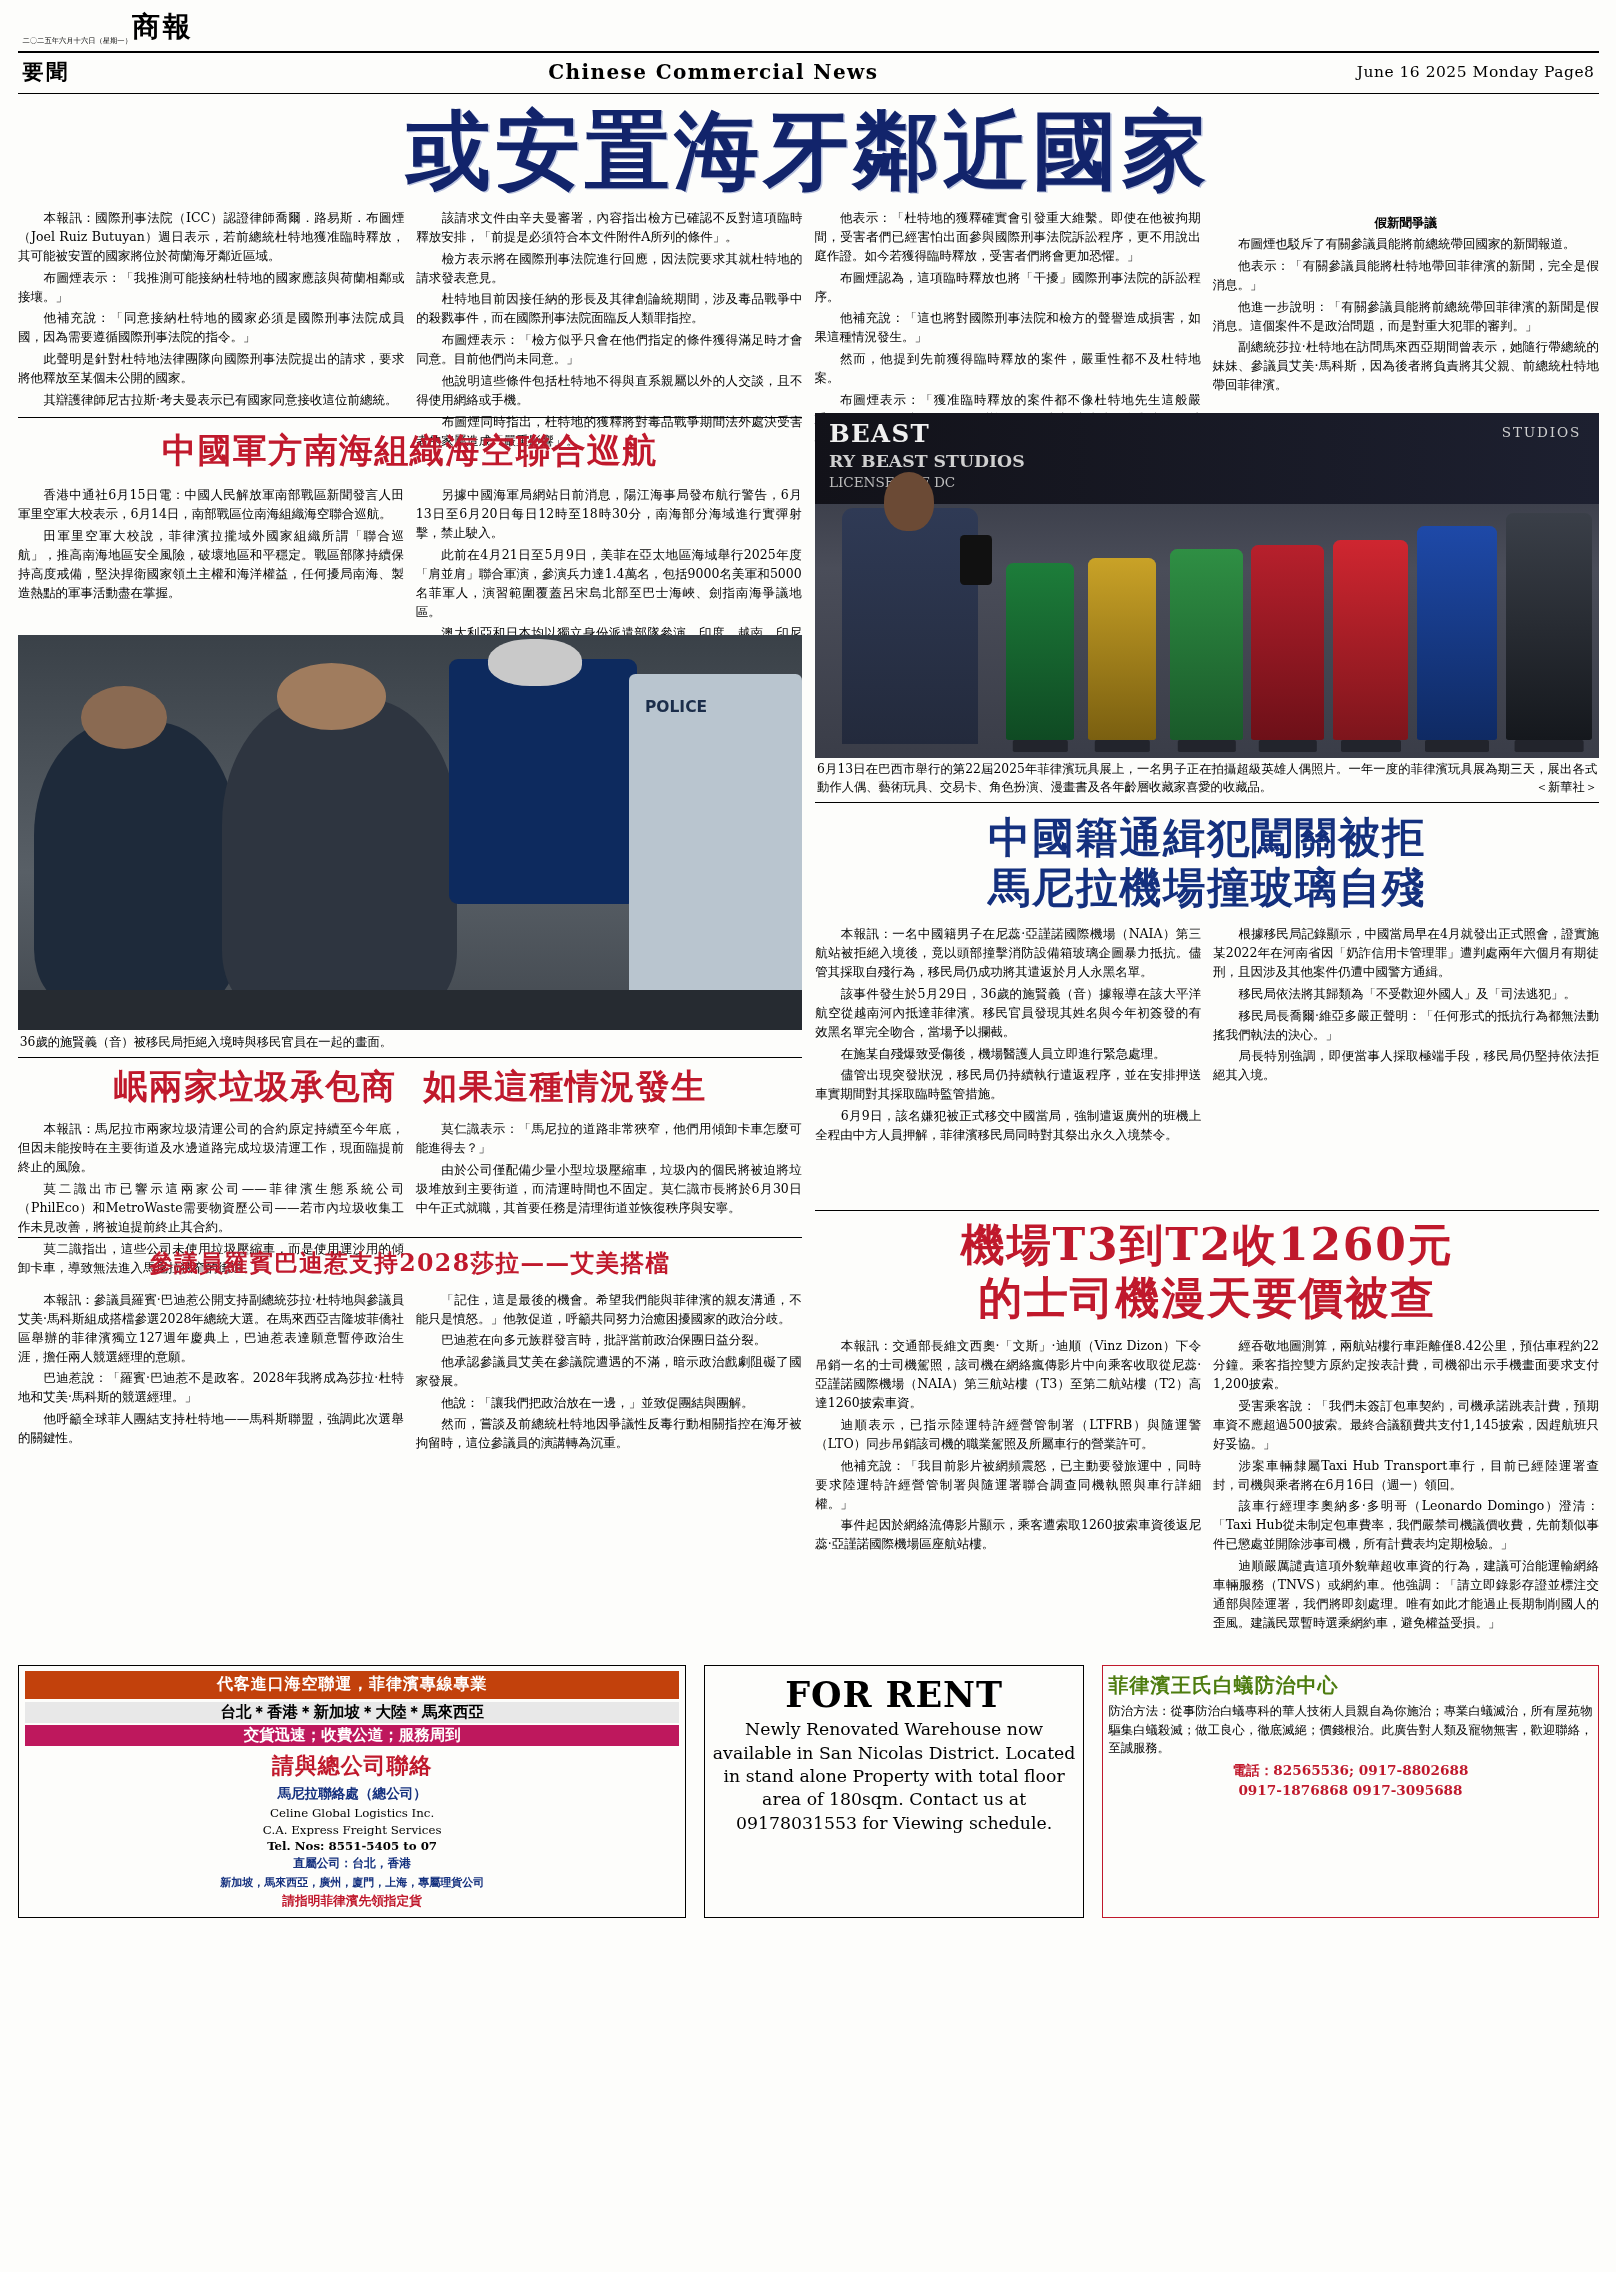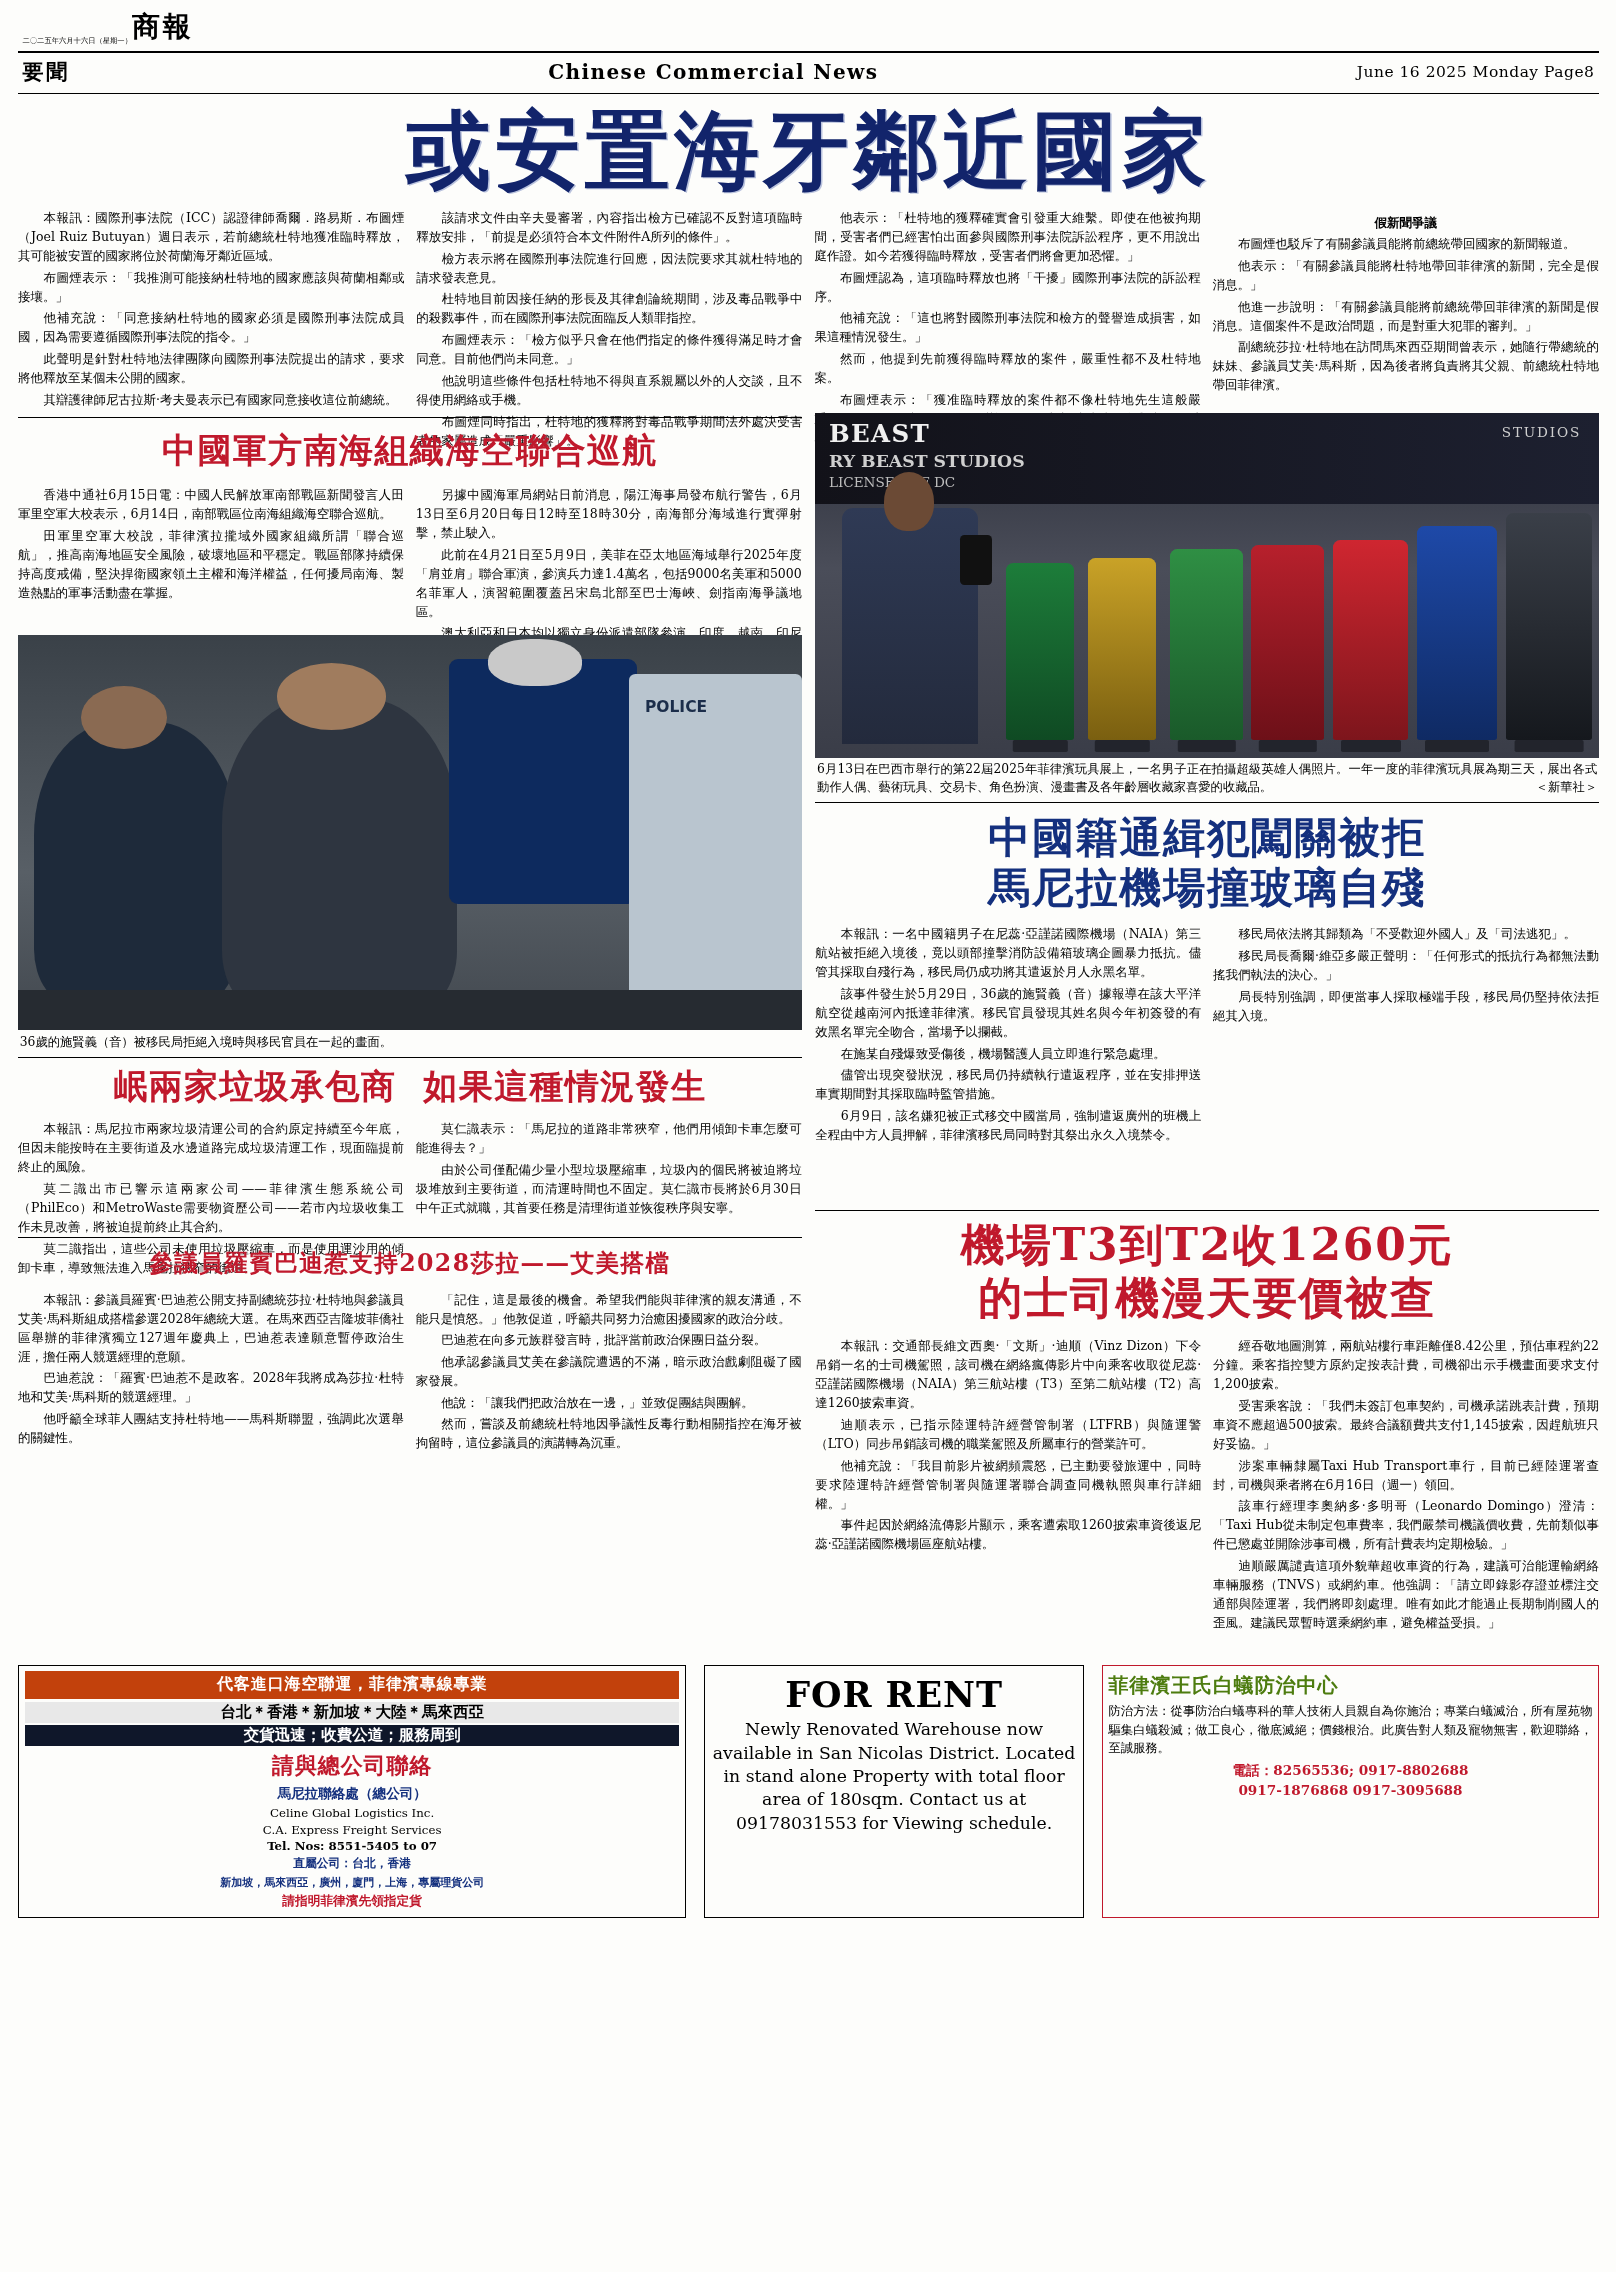--- a/index.html
+++ b/index.html
@@ -342,20 +342,21 @@
       </div>
       <div class="cols" style="height:282px;">
         <div class="col">
           <p>本報訊：一名中國籍男子在尼蕊·亞謹諾國際機場（NAIA）第三航站被拒絕入境後，竟以頭部撞擊消防設備箱玻璃企圖暴力抵抗。儘管其採取自殘行為，移民局仍成功將其遣返於月人永黑名單。</p>
           <p>該事件發生於5月29日，36歲的施賢義（音）據報導在該大平洋航空從越南河內抵達菲律濱。移民官員發現其姓名與今年初簽發的有效黑名單完全吻合，當場予以攔截。</p>
           <p>在施某自殘爆致受傷後，機場醫護人員立即進行緊急處理。</p>
           <p>儘管出現突發狀況，移民局仍持續執行遣返程序，並在安排押送車實期間對其採取臨時監管措施。</p>
           <p>6月9日，該名嫌犯被正式移交中國當局，強制遣返廣州的班機上全程由中方人員押解，菲律濱移民局同時對其祭出永久入境禁令。</p>
         </div>
         <div class="col">
+          <p>根據移民局記錄顯示，中國當局早在4月就發出正式照會，證實施某2022年在河南省因「奶詐信用卡管理罪」遭判處兩年六個月有期徒刑，且因涉及其他案件仍遭中國警方通緝。</p>
           <p>移民局依法將其歸類為「不受歡迎外國人」及「司法逃犯」。</p>
           <p>移民局長喬爾·維亞多嚴正聲明：「任何形式的抵抗行為都無法動搖我們執法的決心。」</p>
           <p>局長特別強調，即便當事人採取極端手段，移民局仍堅持依法拒絕其入境。</p>
           <p></p>
         </div>
       </div>
 
       <hr class="hr-thin">
       <div class="sec-title-red-big">
         <div>機場T3到T2收1260元</div>
@@ -377,21 +378,21 @@
         </div>
       </div>
     </div>
   </div>
 
   <div style="display:flex; gap:18px; margin-top:11px; align-items:stretch;">
 
     <div class="ad-box" style="flex:1.35;">
       <div class="ad-red-head">代客進口海空聯運，菲律濱專線專業</div>
       <div class="ad-line" style="background:#e8e8e8; font-weight:700;">台北＊香港＊新加坡＊大陸＊馬來西亞</div>
-      <div class="ad-line" style="background:#0f172a;color:#fff;font-weight:700;">交貨迅速；收費公道；服務周到</div>
+      <div class="ad-line" style="background:#be185d;color:#fff;font-weight:700;">交貨迅速；收費公道；服務周到</div>
       <div class="ad-line-big">請與總公司聯絡</div>
       <div class="ad-line ad-blue" style="font-size:13.6px;">馬尼拉聯絡處（總公司）</div>
       <div class="ad-line" style="font-size:11.8px;">Celine Global Logistics Inc.</div>
       <div class="ad-line" style="font-size:11.8px;">C.A. Express Freight Services</div>
       <div class="ad-line" style="font-size:11.8px; font-weight:700;">Tel. Nos: 8551-5405 to 07</div>
       <div class="ad-line ad-blue" style="font-size:11.8px;">直屬公司：台北，香港</div>
       <div class="ad-line ad-blue" style="font-size:11px;">新加坡，馬來西亞，廣州，廈門，上海，專屬理貨公司</div>
       <div class="ad-line" style="font-size:12.7px;color:#c0192c;font-weight:700;">請指明菲律濱先領指定貨</div>
     </div>
 

